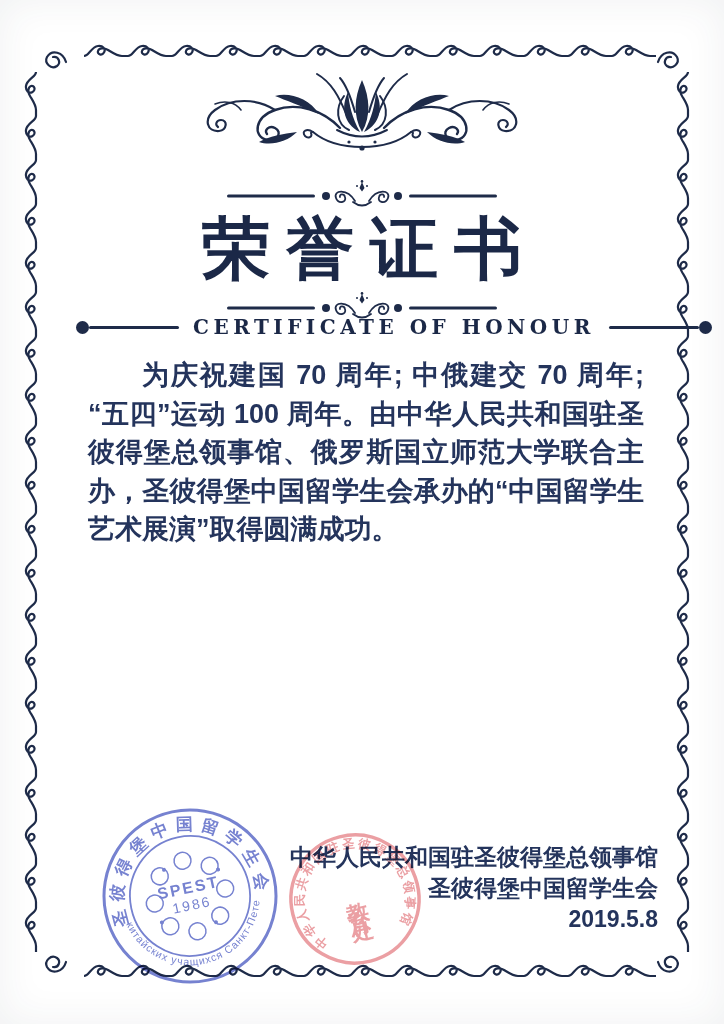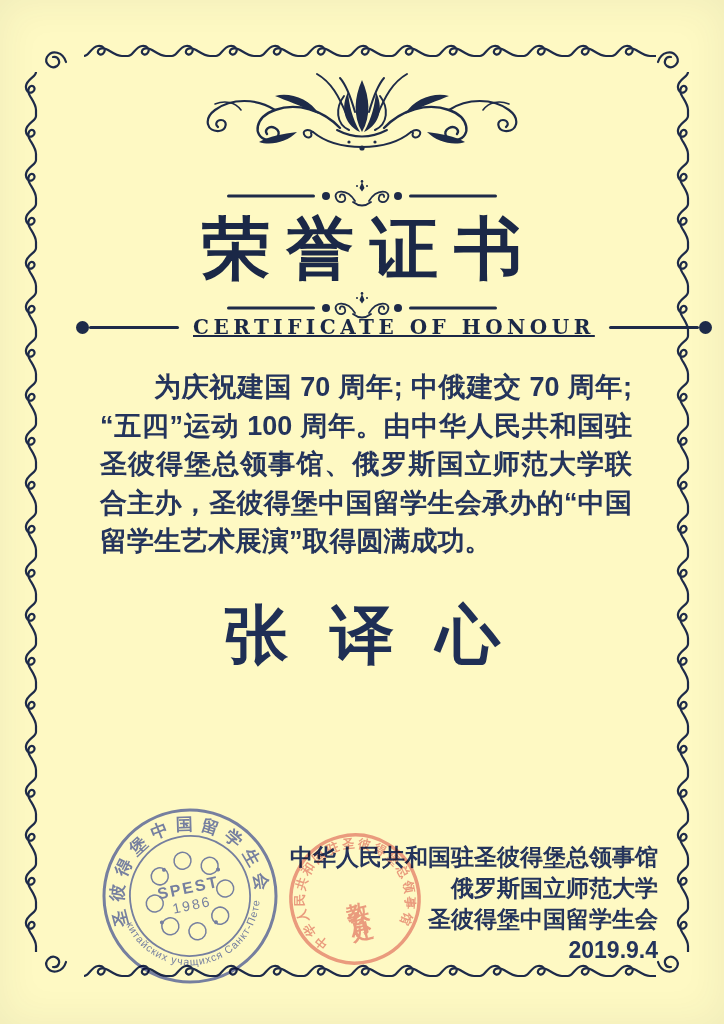--- a/index.html
+++ b/index.html
@@ -1,40 +1,40 @@
 <!DOCTYPE html>
 <html><head>
 <meta charset="utf-8">
 <style>
   html,body{margin:0;padding:0;background:#e8e8e6;}
   .page{
-    position:relative;width:724px;height:1024px;background:#fef9c3;
+    position:relative;width:724px;height:1024px;background:#ffffff;
     font-family:"Liberation Sans","DejaVu Sans",sans-serif;color:#24345c;
     overflow:hidden;box-shadow:inset 0 0 42px rgba(40,50,70,.07);
   }
   .layer{position:absolute;inset:0;width:724px;height:1024px;pointer-events:none;}
   .orn-top{position:absolute;top:68px;left:197px;width:330px;height:96px;}
   .divider{position:absolute;left:227px;width:270px;height:34px;}
   .d1{top:180px}.d2{top:292px}
   .title{
     position:absolute;top:208px;left:0;right:0;text-align:center;
     font-family:"DejaVu Serif","Liberation Serif",serif;font-weight:900;
     font-size:68px;line-height:80px;letter-spacing:16px;text-indent:16px;color:#1b2847;
   }
   .cert-row{position:absolute;top:314px;left:76px;right:76px;display:flex;align-items:center;height:26px;}
   .cert-dot{width:13px;height:13px;border-radius:50%;background:#1e2b49;flex:0 0 auto;}
   .cert-mid{display:flex;align-items:center;margin:0 auto;}
   .cert-line{height:3px;width:90px;background:#1e2b49;border-radius:2px;}
   .cert-text{
     font-family:"DejaVu Serif","Liberation Serif",serif;font-size:20px;font-weight:700;
-    letter-spacing:4.5px;color:#1b2847;margin:0 14px;white-space:nowrap;text-decoration:underline;
+    letter-spacing:4.5px;color:#1b2847;margin:0 14px;white-space:nowrap;
   }
   .body-block{position:absolute;left:84px;right:76px;font-size:27px;line-height:38.5px;
     font-weight:600;text-align:justify;color:#24345c;}
-  .body-block p{margin:16px;text-indent:2em;}
+  .body-block p{margin:4px;text-indent:2em;}
   .b1{top:352px}.b2{top:696px}
   .name{
     position:absolute;top:592px;left:0;right:0;text-align:center;
     font-size:64px;font-weight:700;letter-spacing:42px;text-indent:42px;color:#1f2f55;
   }
   .signature{position:absolute;top:842px;right:66px;text-align:right;
     font-size:23px;font-weight:700;line-height:31px;color:#24345c;}
   .stamp{mix-blend-mode:multiply;}
   .stamp-blue{position:absolute;left:100px;top:806px;width:180px;height:180px;
     transform:rotate(-12deg);opacity:.82;}
@@ -147,28 +147,26 @@
       <span class="cert-text">CERTIFICATE OF HONOUR</span>
       <span class="cert-line"></span>
     </span>
     <span class="cert-dot"></span>
   </div>
 
   <div class="body-block b1">
     <p>为庆祝建国 70 周年; 中俄建交 70 周年; “五四”运动 100 周年。由中华人民共和国驻圣彼得堡总领事馆、俄罗斯国立师范大学联合主办，圣彼得堡中国留学生会承办的“中国留学生艺术展演”取得圆满成功。</p>
   </div>
 
-  <div class="name">张译心</div>
 
 
   <div class="signature">
     <div>中华人民共和国驻圣彼得堡总领事馆</div>
-    <div>俄罗斯国立师范大学</div>
     <div>圣彼得堡中国留学生会</div>
-    <div>2019.9.4</div>
+    <div>2019.5.8</div>
   </div>
 
   <div class="stamp stamp-blue">
     <svg width="180" height="180" viewBox="0 0 180 180" xmlns="http://www.w3.org/2000/svg">
       <defs>
         <path id="bArcTop" d="M25 107 A67 67 0 1 1 155 107" fill="none"></path>
         <path id="bArcBot" d="M22 106 A70 70 0 0 0 158 106" fill="none"></path>
       </defs>
       <circle cx="90" cy="90" r="86" fill="none" stroke="#5766c6" stroke-width="3"></circle>
       <circle cx="90" cy="90" r="60" fill="none" stroke="#5766c6" stroke-width="1.8"></circle>

